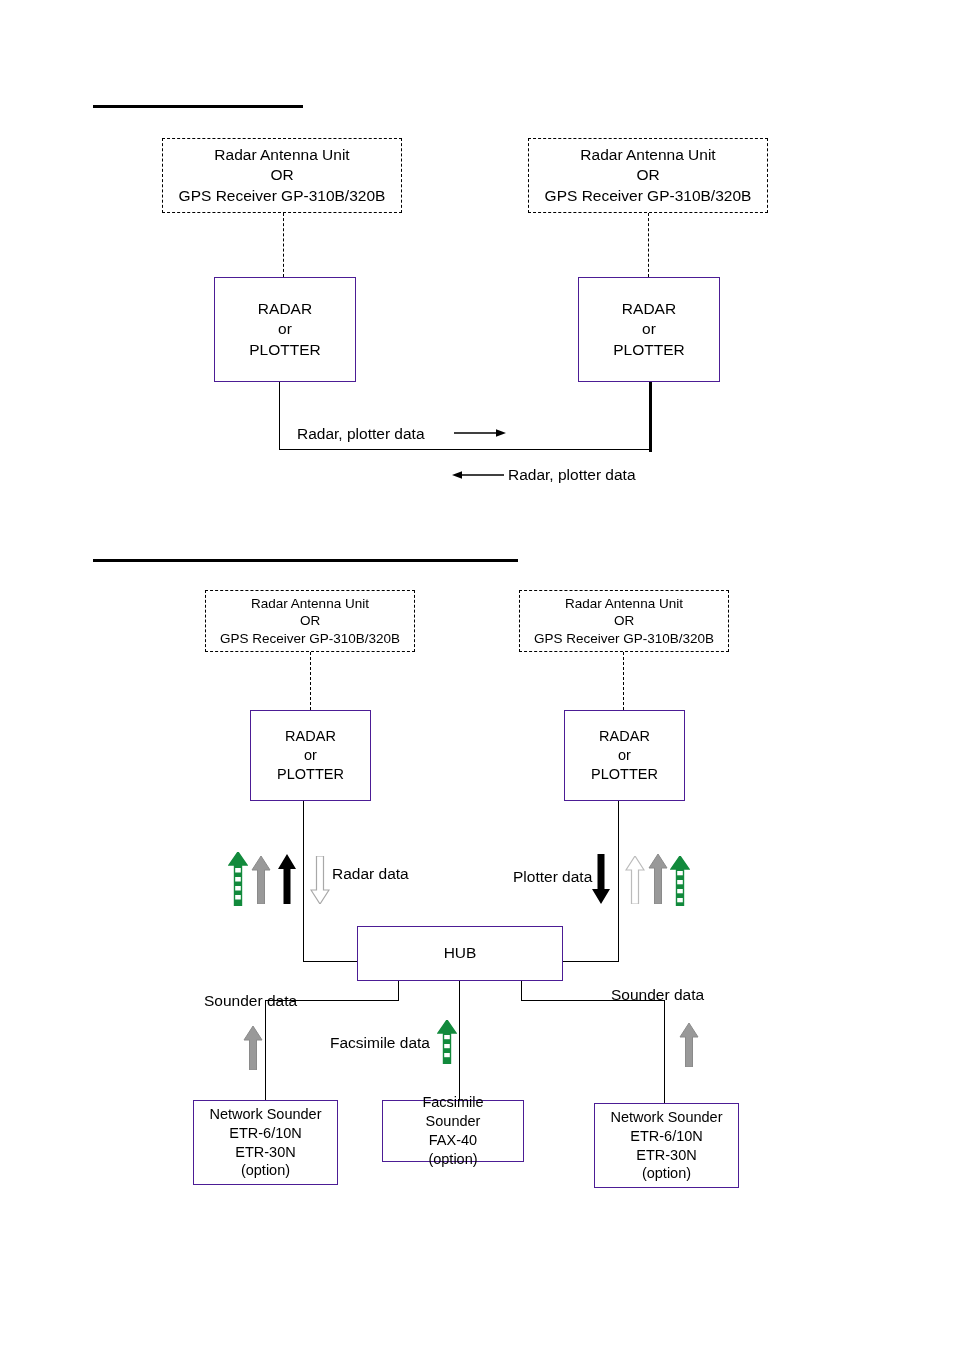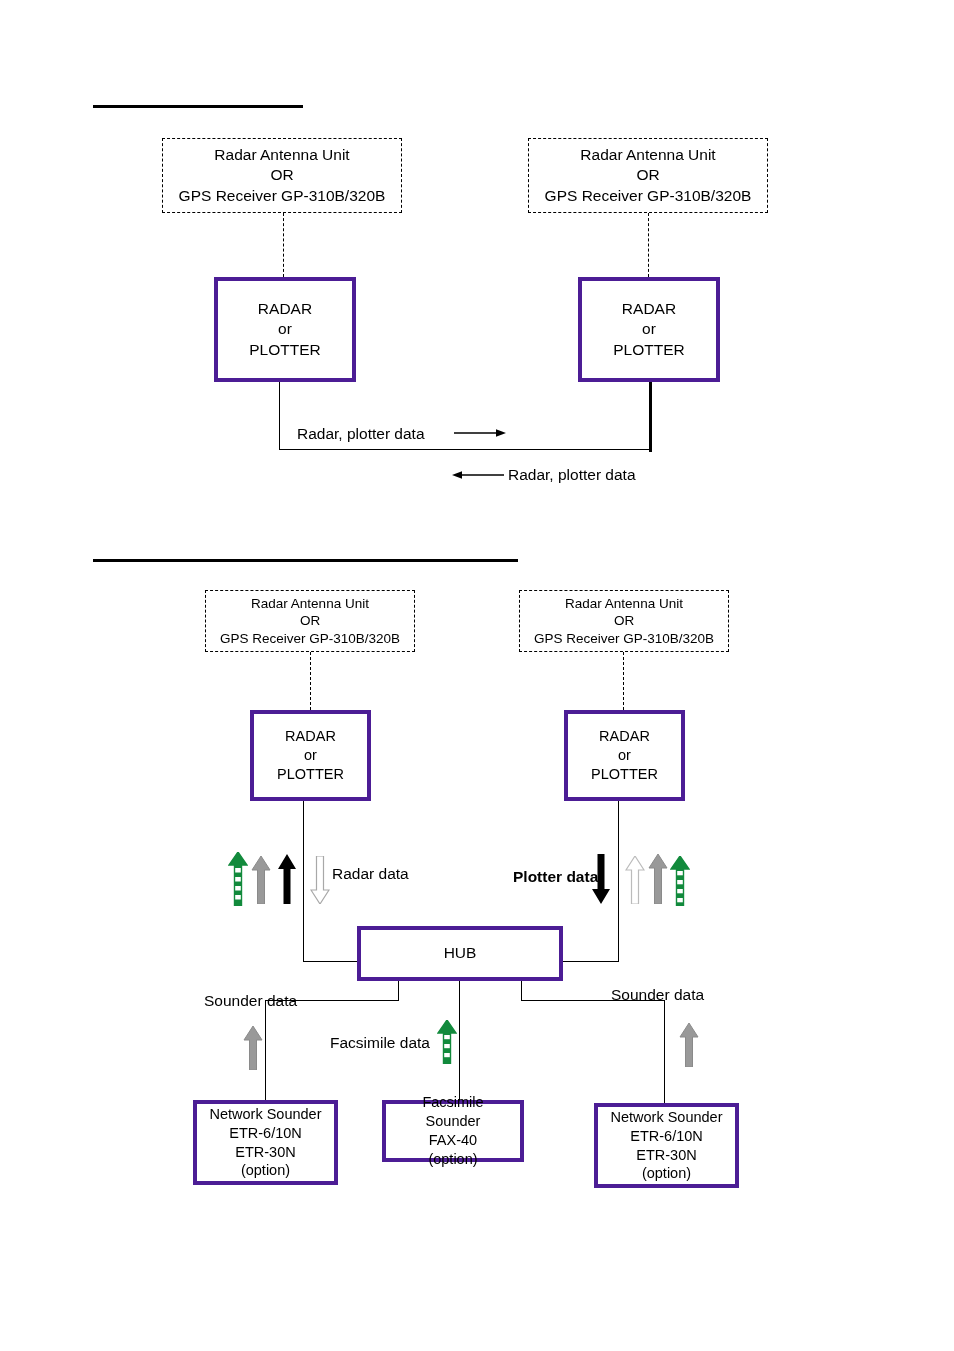--- a/index.html
+++ b/index.html
@@ -38,21 +38,21 @@
 
   .dash-v {
     position: absolute;
     width: 0;
     border-left: 1px dashed #000000;
   }
 
   .box {
     position: absolute;
     box-sizing: border-box;
-    border: 4px solid #4c1d95;
+    border: 1px solid #4c1d95;
     background: #ffffff;
     display: flex;
     flex-direction: column;
     align-items: center;
     justify-content: center;
     text-align: center;
     line-height: 1.30;
   }
   .box.dashed {
     border: 1px dashed #000000;
@@ -202,21 +202,21 @@
 
     <div class="line-v" style="left:303px; top:846px; height:66px;"></div>
 
     <div class="glyph" style="left:310px; top:856px;">
       <svg width="20" height="48" viewBox="0 0 20 48">
         <path d="M10 48 L19 34 L13.5 34 L13.5 0 L6.5 0 L6.5 34 L1 34 Z" fill="#ffffff" stroke="#a8a8a8" stroke-width="1.2"></path>
       </svg>
     </div>
     <div class="label t15" style="left:332px; top:866px;">Radar data</div>
 
-    <div class="label t15" style="left:513px; top:869px;font-weight:bold;">Plotter data</div>
+    <div class="label t15" style="left:513px; top:869px;">Plotter data</div>
     <div class="glyph" style="left:591px; top:854px;">
       <svg width="20" height="50" viewBox="0 0 20 50">
         <path d="M10 50 L19 35 L13.5 35 L13.5 0 L6.5 0 L6.5 35 L1 35 Z" fill="#000000"></path>
       </svg>
     </div>
 
     <div class="line-v" style="left:618px; top:846px; height:66px;"></div>
 
     <div class="glyph" style="left:625px; top:856px;">
       <svg width="20" height="48" viewBox="0 0 20 48">

